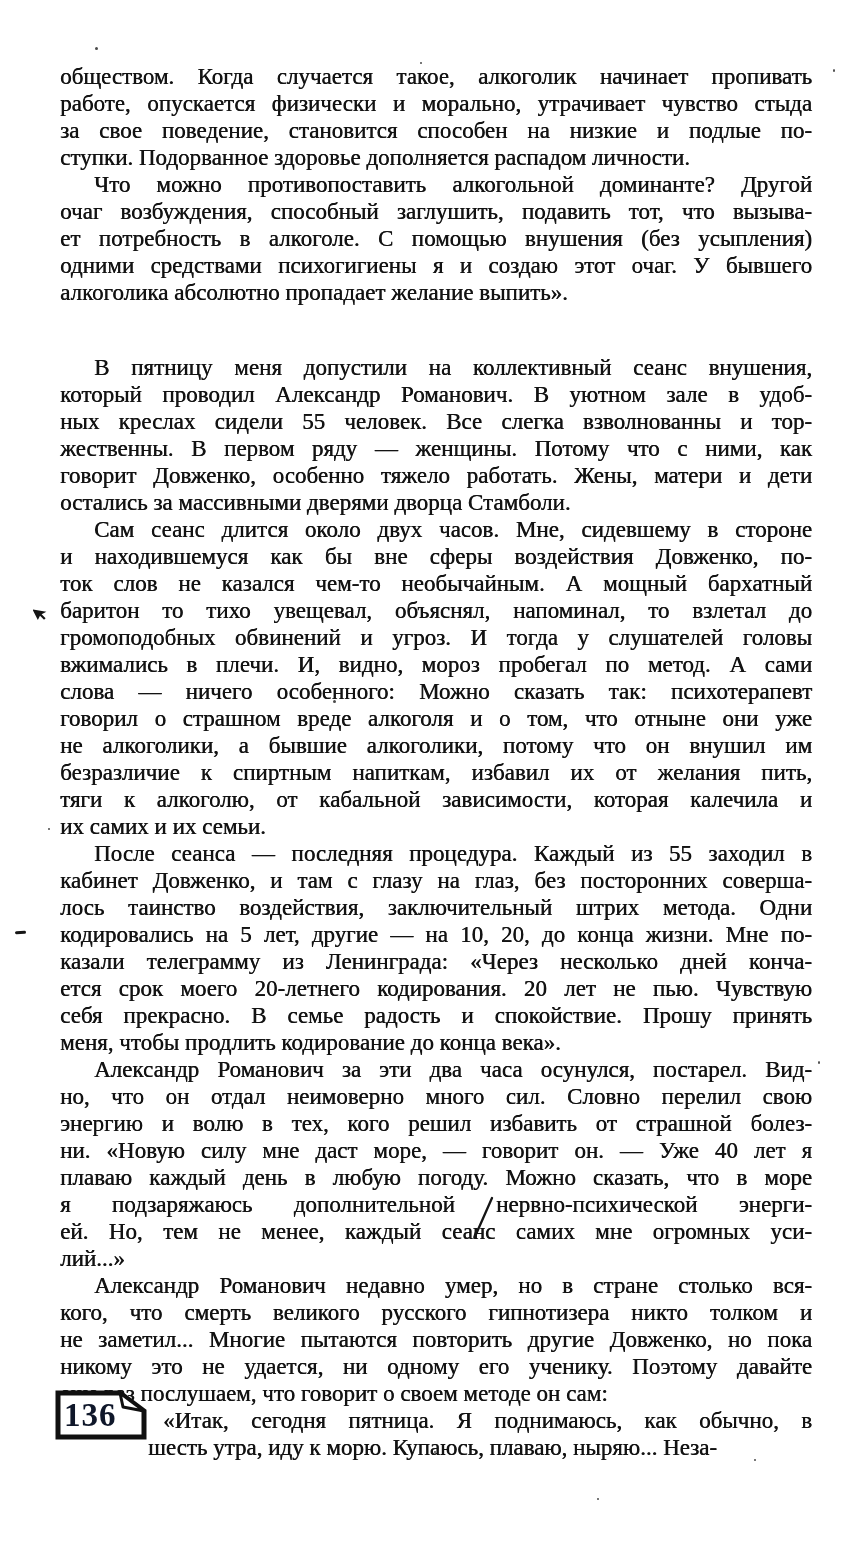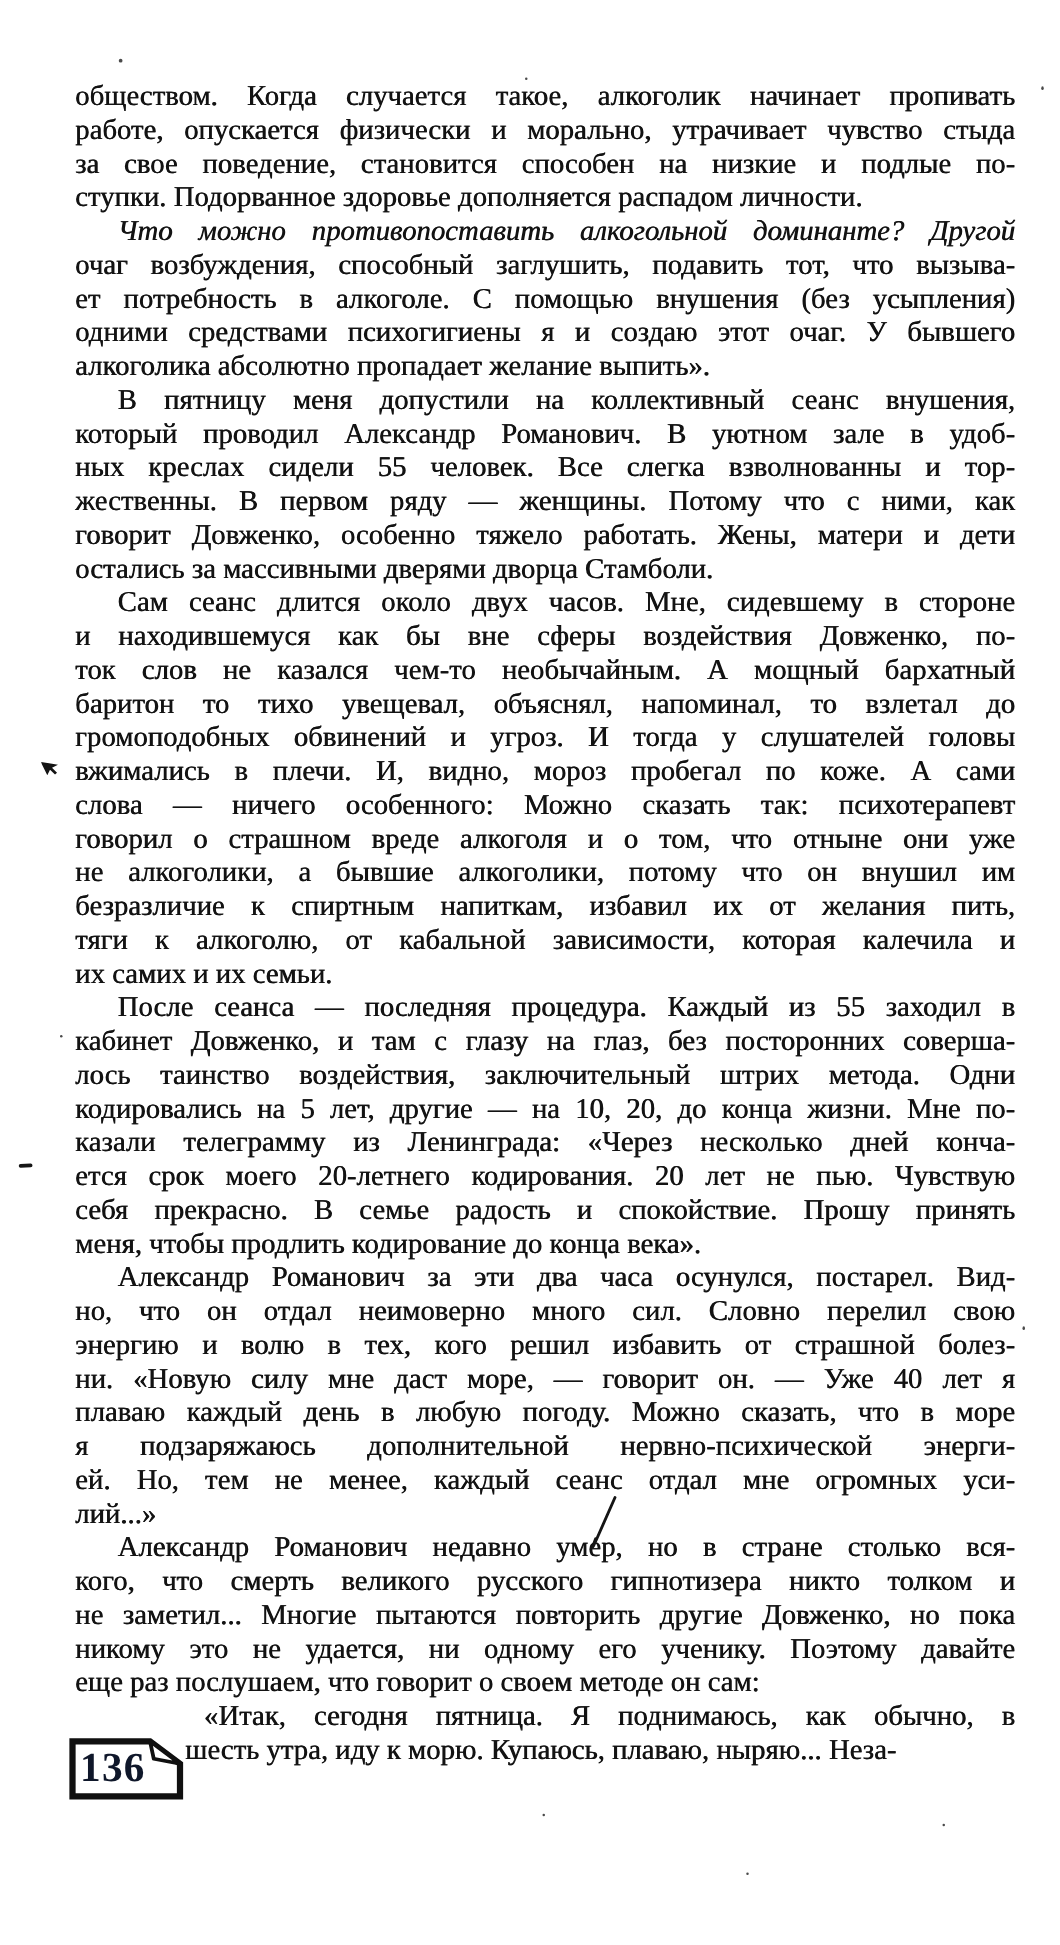--- a/index.html
+++ b/index.html
@@ -40,41 +40,41 @@
 <div id="page">
 
   <div id="text-col">
       <div class="paragraph">
         <div class="line">обществом. Когда случается такое, алкоголик начинает пропивать</div>
         <div class="line">работе, опускается физически и морально, утрачивает чувство стыда</div>
         <div class="line">за свое поведение, становится способен на низкие и подлые по-</div>
         <div class="line para-end">ступки. Подорванное здоровье дополняется распадом личности.</div>
       </div>
       <div class="paragraph">
-        <div class="line" style="text-indent: 34px; font-style: italic;">Что можно противопоставить алкогольной доминанте? Другой</div>
+        <div class="line" style="text-indent: 34px;">Что можно противопоставить алкогольной доминанте? Другой</div>
         <div class="line">очаг возбуждения, способный заглушить, подавить тот, что вызыва-</div>
         <div class="line">ет потребность в алкоголе. С помощью внушения (без усыпления)</div>
         <div class="line">одними средствами психогигиены я и создаю этот очаг. У бывшего</div>
         <div class="line para-end">алкоголика абсолютно пропадает желание выпить».</div>
       </div>
       <div class="paragraph">
-        <div class="line" style="text-indent: 34px;">В пятницу меня допустили на коллективный сеанс внушения,</div>
+        <div class="line" style="text-indent: 34px; margin-top: 48px;">В пятницу меня допустили на коллективный сеанс внушения,</div>
         <div class="line">который проводил Александр Романович. В уютном зале в удоб-</div>
         <div class="line">ных креслах сидели 55 человек. Все слегка взволнованны и тор-</div>
         <div class="line">жественны. В первом ряду — женщины. Потому что с ними, как</div>
         <div class="line">говорит Довженко, особенно тяжело работать. Жены, матери и дети</div>
         <div class="line para-end">остались за массивными дверями дворца Стамболи.</div>
       </div>
       <div class="paragraph">
         <div class="line" style="text-indent: 34px;">Сам сеанс длится около двух часов. Мне, сидевшему в стороне</div>
         <div class="line">и находившемуся как бы вне сферы воздействия Довженко, по-</div>
         <div class="line">ток слов не казался чем-то необычайным. А мощный бархатный</div>
         <div class="line">баритон то тихо увещевал, объяснял, напоминал, то взлетал до</div>
         <div class="line">громоподобных обвинений и угроз. И тогда у слушателей головы</div>
-        <div class="line">вжимались в плечи. И, видно, мороз пробегал по коже. А сами</div>
+        <div class="line">вжимались в плечи. И, видно, мороз пробегал по метод. А сами</div>
         <div class="line">слова — ничего особенного: Можно сказать так: психотерапевт</div>
         <div class="line">говорил о страшном вреде алкоголя и о том, что отныне они уже</div>
         <div class="line">не алкоголики, а бывшие алкоголики, потому что он внушил им</div>
         <div class="line">безразличие к спиртным напиткам, избавил их от желания пить,</div>
         <div class="line">тяги к алкоголю, от кабальной зависимости, которая калечила и</div>
         <div class="line para-end">их самих и их семьи.</div>
       </div>
       <div class="paragraph">
         <div class="line" style="text-indent: 34px;">После сеанса — последняя процедура. Каждый из 55 заходил в</div>
         <div class="line">кабинет Довженко, и там с глазу на глаз, без посторонних соверша-</div>
@@ -85,21 +85,21 @@
         <div class="line">себя прекрасно. В семье радость и спокойствие. Прошу принять</div>
         <div class="line para-end">меня, чтобы продлить кодирование до конца века».</div>
       </div>
       <div class="paragraph">
         <div class="line" style="text-indent: 34px;">Александр Романович за эти два часа осунулся, постарел. Вид-</div>
         <div class="line">но, что он отдал неимоверно много сил. Словно перелил свою</div>
         <div class="line">энергию и волю в тех, кого решил избавить от страшной болез-</div>
         <div class="line">ни. «Новую силу мне даст море, — говорит он. — Уже 40 лет я</div>
         <div class="line">плаваю каждый день в любую погоду. Можно сказать, что в море</div>
         <div class="line">я подзаряжаюсь дополнительной нервно-психической энерги-</div>
-        <div class="line">ей. Но, тем не менее, каждый сеанс отдал мне огромных уси-</div>
+        <div class="line">ей. Но, тем не менее, каждый сеанс самих мне огромных уси-</div>
         <div class="line para-end">лий...»</div>
       </div>
       <div class="paragraph">
         <div class="line" style="text-indent: 34px;">Александр Романович недавно умер, но в стране столько вся-</div>
         <div class="line">кого, что смерть великого русского гипнотизера никто толком и</div>
         <div class="line">не заметил... Многие пытаются повторить другие Довженко, но пока</div>
         <div class="line">никому это не удается, ни одному его ученику. Поэтому давайте</div>
         <div class="line para-end">еще раз послушаем, что говорит о своем методе он сам:</div>
       </div>
       <div class="paragraph" style="margin-left: 88px;">

